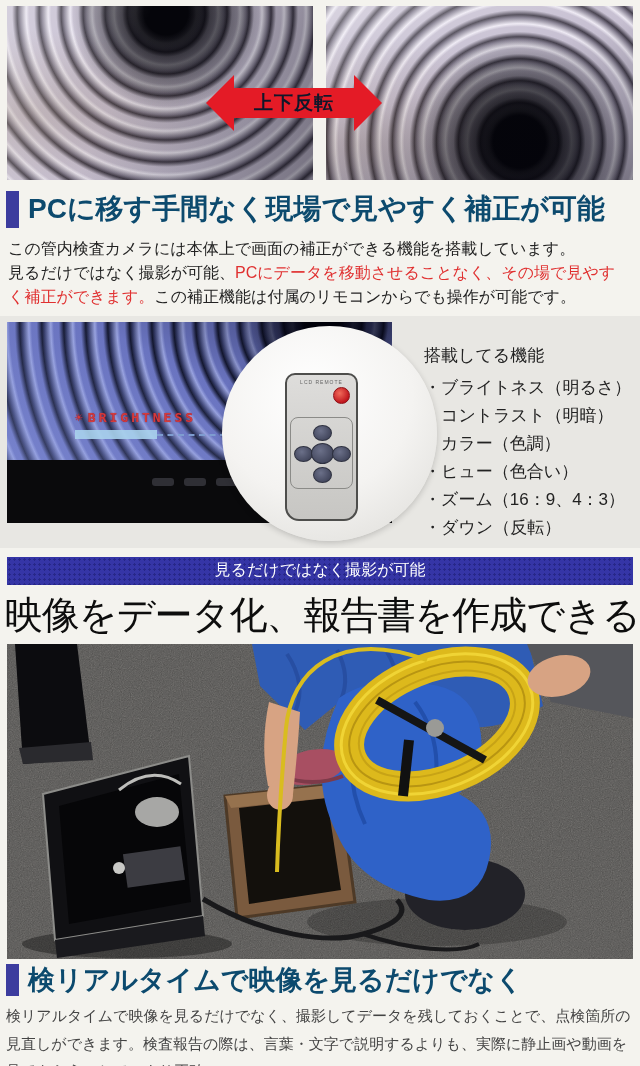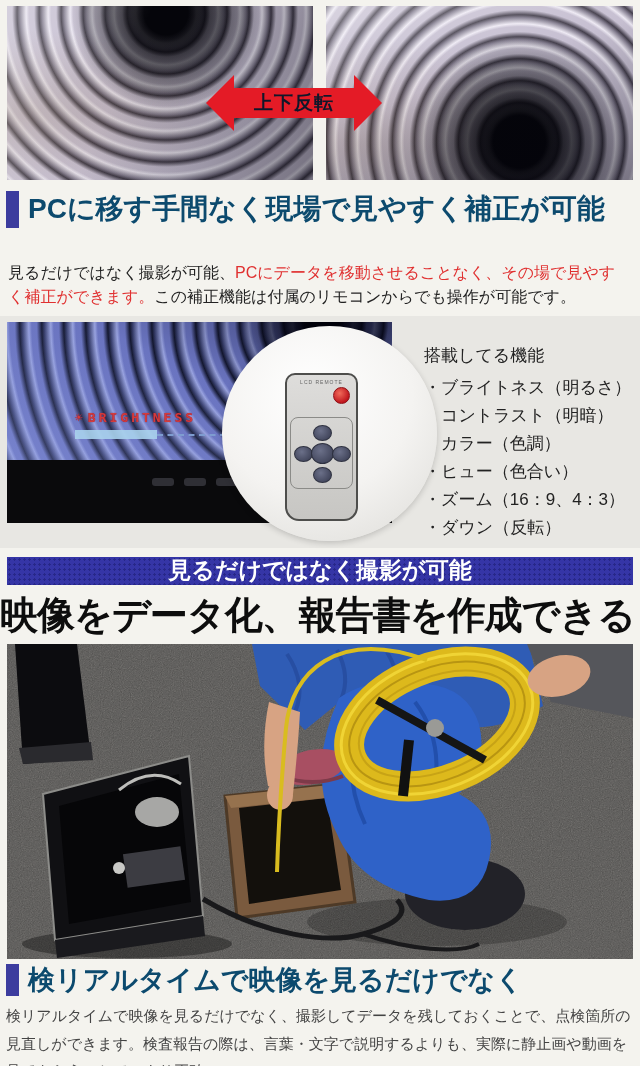--- a/index.html
+++ b/index.html
@@ -77,23 +77,23 @@
   .rbtn.up{left:26px;top:50px;} .rbtn.down{left:26px;top:92px;}
   .rbtn.left{left:7px;top:71px;} .rbtn.right{left:45px;top:71px;}
   .rbtn.center{left:24px;top:68px;width:21px;height:19px;}
   .features{position:absolute;left:424px;top:28px;font-size:17px;color:#222;}
   .features .ftitle{margin:0 0 7px 0;font-weight:400;}
   .features ul{list-style:none;margin:0;padding:0;}
   .features li{line-height:28px;white-space:nowrap;}
   
   .banner{margin:9px 7px 0 7px;height:28px;background-color:#3535a6;
     background-image:radial-gradient(circle, #272788 1px, transparent 1.4px);background-size:5px 5px;
-    color:#fff;font-weight:700;font-size:23px;display:flex;align-items:center;justify-content:center;}
-  .headline{margin:5px 0 3px 0;text-align:left;font-family:"Liberation Serif","DejaVu Serif",serif;
-    font-weight:700;font-size:38px;letter-spacing:-1px;color:#0d0d0d;white-space:nowrap;}
+    color:#fff;font-weight:400;font-size:16px;display:flex;align-items:center;justify-content:center;}
+  .headline{margin:5px 0 3px 0;text-align:right;font-family:"Liberation Serif","DejaVu Serif",serif;
+    font-weight:400;font-size:38px;letter-spacing:-1px;color:#0d0d0d;white-space:nowrap;}
   
   .photo{display:block;margin:2px 7px 0 7px;}
   
   .report{padding:5px 6px 0 6px;}
   .report h2{font-size:27px;line-height:1.2;white-space:nowrap;}
   .report p{margin:6px 0 0 0;font-size:15px;line-height:1.82;color:#444;}
 </style>
 </head>
 <body>
 
@@ -104,21 +104,21 @@
     <div class="flip-head-l"></div>
     <div class="flip-band">
       <span class="flip-label">上下反転</span>
     </div>
     <div class="flip-head-r"></div>
   </div>
 </div>
 
 <div class="correction">
   <h2 class="h2bar">PCに移す手間なく現場で見やすく補正が可能</h2>
-  <p><br>
+  <p><span>この管内検査カメラには本体上で画面の補正ができる機能を搭載しています。</span><br>
     <span>見るだけではなく撮影が可能、</span><span class="redtxt">PCにデータを移動させることなく、その場で見やすく補正ができます。</span><span>この補正機能は付属のリモコンからでも操作が可能です。</span>
   </p>
 </div>
 
 <div class="monitor-section">
   <div class="monitor-photo">
     <div class="monitor-screen"></div>
     <div class="osd">
       <div class="osd-line">
         <span class="osd-sun">☀</span>

